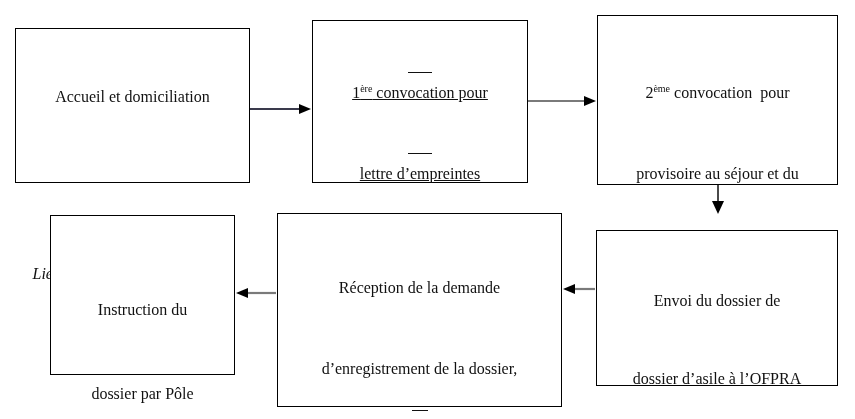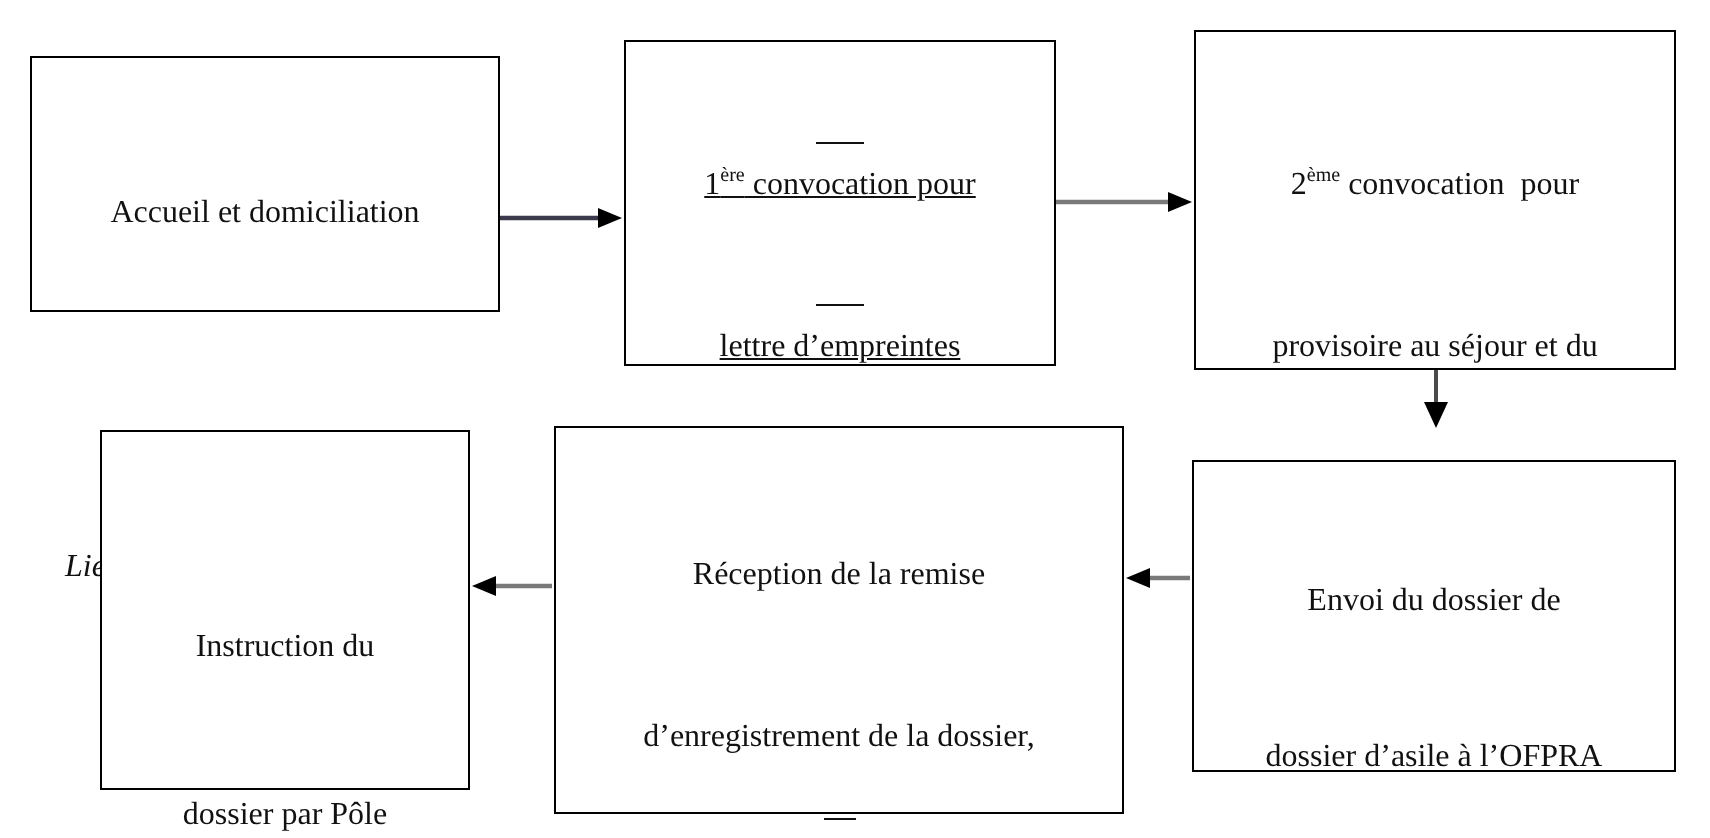--- a/index.html
+++ b/index.html
@@ -19,35 +19,35 @@
     background: #ffffff;
     text-align: center;
     font-size: 16px;
     line-height: 27px;
   }
   .title { white-space: pre-wrap; }
   .title sup { font-size: 10px; line-height: 0; }
   .lieu { font-style: italic; line-height: 24px; white-space: pre-wrap; }
 
   
-  .box-accueil      { left: 15px;  top: 28px;  width: 235px; height: 128px; padding-top: 10px; }
+  .box-accueil      { left: 15px;  top: 28px;  width: 235px; height: 155px; padding-top: 0; }
   .box-accueil .lieu { margin-top: 50px; }
 
   .box-convoc1      { left: 312px; top: 20px;  width: 216px; height: 163px; padding-top: 4px; text-decoration: underline; }
   .box-convoc1 .lieu { margin-top: 55px; }
 
   .box-convoc2      { left: 597px; top: 15px;  width: 241px; height: 170px; padding-top: 9px; }
   .box-convoc2 .lieu { margin-top: 4px; }
 
   .box-envoi        { left: 596px; top: 230px; width: 242px; height: 156px; padding-top: 5px; }
   .box-envoi .title { line-height: 26px; }
 
   .box-reception    { left: 277px; top: 213px; width: 285px; height: 194px; padding-top: 6px; }
 
-  .box-instruction  { left: 50px;  top: 215px; width: 185px; height: 180px; padding-top: 38px; }
+  .box-instruction  { left: 50px;  top: 215px; width: 185px; height: 160px; padding-top: 24px; }
   .box-instruction .title { line-height: 28px; }
 
   .overlay {
     position: absolute;
     left: 0; top: 0;
     width: 855px; height: 419px;
     pointer-events: none;
   }
   .shaft-dark  { stroke: #3a3a4c; stroke-width: 2.2; }
   .shaft-gray  { stroke: #7a7a7a; stroke-width: 2.2; }
@@ -94,21 +94,21 @@
     <div class="title">
       <div>Envoi du dossier de</div>
       <div>dossier d’asile à l’OFPRA</div>
       
     </div>
 
   </div>
 
   <div class="box box-reception">
     <div class="title">
-      <div>Réception de la remise</div>
+      <div>Réception de la demande</div>
       <div>d’enregistrement de la dossier,</div>
       
       
     </div>
 
   </div>
 
   <div class="box box-instruction">
     <div class="title">
       <div>Instruction du</div>

